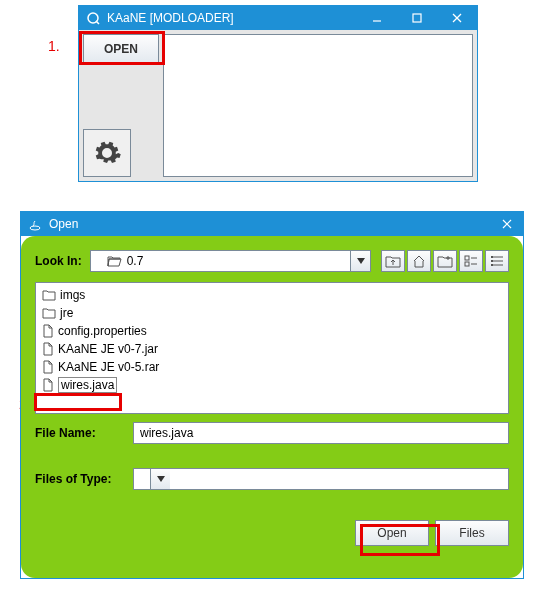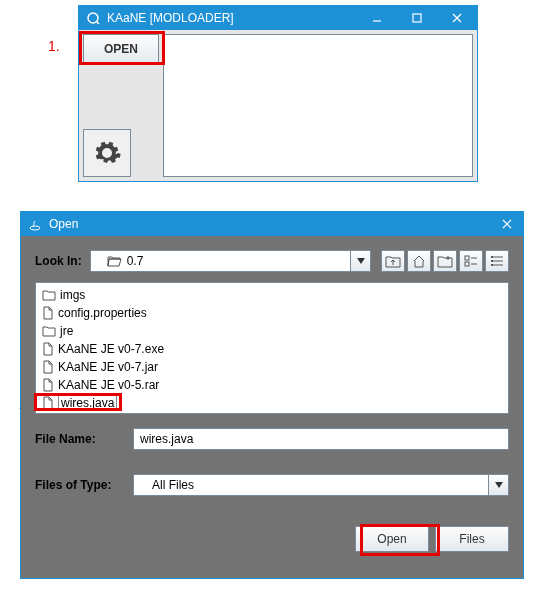--- a/index.html
+++ b/index.html
@@ -106,24 +106,25 @@
   .win2 {
     position: absolute;
     left: 20px; top: 211px;
     width: 504px; height: 368px;
     border: 1px solid #1e90d6;
     background: #fff;
   }
   .win2 .titlebar { background: #1e90d6; }
   .win2-body {
     height: calc(100% - 24px);
-    background: #737373;
+    background: #84cc16;
     padding: 14px 14px 10px 14px;
     display: flex;
     flex-direction: column;
+    border-radius: 14px;
   }
   .lookin-row {
     display: flex;
     align-items: center;
     margin-bottom: 10px;
   }
   .lbl { font-weight: bold; font-size: 12px; margin-right: 8px; white-space: nowrap; }
   .combo {
     flex: 1;
     height: 22px;
@@ -147,21 +148,21 @@
     border: 1px solid #7a8a99;
     background: linear-gradient(#fdfdfd,#e3e9ef);
     display: flex; align-items: center; justify-content: center;
     margin-left: 2px;
   }
   .file-area {
     border: 1px solid #7a8a99;
     background: #fff;
     height: 132px;
     padding: 4px 6px;
-    margin-bottom: 14px;
+    margin-bottom: 8px;
     overflow: hidden;
   }
   .file-row {
     display: flex;
     align-items: center;
     height: 16px;
     margin-bottom: 2px;
   }
   .file-row .fname { font-size: 12px; margin-left: 4px; }
   .file-row.selected .fname { border: 1px solid #888; padding: 0 2px; }
@@ -322,81 +323,71 @@
           <div class="file-row">
             <span>
               <svg width="14" height="12" viewBox="0 0 14 12">
                 <path d="M1 2h4l1 1h7v8H1z" fill="none" stroke="#555"></path>
               </svg>
             </span>
             <span class="fname">imgs</span>
           </div>
           <div class="file-row">
             <span>
+              <svg width="14" height="12" viewBox="0 0 14 12">
+                <path d="M1 2h4l1 1h7v8H1z" fill="none" stroke="#555"></path>
+              </svg>
+            </span>
+            <span class="fname">jre</span>
+          </div>
+          <div class="file-row">
+            <span>
               <svg width="12" height="14" viewBox="0 0 12 14">
                 <path d="M2 1h5l3 3v9H2z" fill="none" stroke="#555"></path>
                 <path d="M7 1v3h3" fill="none" stroke="#555"></path>
               </svg>
             </span>
             <span class="fname">config.properties</span>
           </div>
           <div class="file-row">
             <span>
-              <svg width="14" height="12" viewBox="0 0 14 12">
-                <path d="M1 2h4l1 1h7v8H1z" fill="none" stroke="#555"></path>
-              </svg>
-            </span>
-            <span class="fname">jre</span>
-          </div>
-          <div class="file-row">
-            <span>
               <svg width="12" height="14" viewBox="0 0 12 14">
                 <path d="M2 1h5l3 3v9H2z" fill="none" stroke="#555"></path>
                 <path d="M7 1v3h3" fill="none" stroke="#555"></path>
               </svg>
             </span>
-            <span class="fname">KAaNE JE v0-7.exe</span>
+            <span class="fname">KAaNE JE v0-7.jar</span>
           </div>
           <div class="file-row">
             <span>
               <svg width="12" height="14" viewBox="0 0 12 14">
                 <path d="M2 1h5l3 3v9H2z" fill="none" stroke="#555"></path>
                 <path d="M7 1v3h3" fill="none" stroke="#555"></path>
               </svg>
             </span>
-            <span class="fname">KAaNE JE v0-7.jar</span>
-          </div>
-          <div class="file-row">
+            <span class="fname">KAaNE JE v0-5.rar</span>
+          </div>
+          <div class="file-row selected">
             <span>
               <svg width="12" height="14" viewBox="0 0 12 14">
                 <path d="M2 1h5l3 3v9H2z" fill="none" stroke="#555"></path>
                 <path d="M7 1v3h3" fill="none" stroke="#555"></path>
               </svg>
             </span>
-            <span class="fname">KAaNE JE v0-5.rar</span>
-          </div>
-          <div class="file-row selected">
-            <span>
-              <svg width="12" height="14" viewBox="0 0 12 14">
-                <path d="M2 1h5l3 3v9H2z" fill="none" stroke="#555"></path>
-                <path d="M7 1v3h3" fill="none" stroke="#555"></path>
-              </svg>
-            </span>
             <span class="fname">wires.java</span>
           </div>
         </div>
 
       <div class="field-row">
         <span class="lbl">File Name:</span>
         <input class="text-input" value="wires.java" style="">
       </div>
       <div class="field-row">
         <span class="lbl">Files of Type:</span>
         <div class="combo" style="margin-right:0">
-          <span class="combo-text" style="padding-left:2px">All Files</span>
           <span class="combo-arrow">
             <svg width="8" height="6">
                 <path d="M0 0h8L4 6z" fill="#333"></path>
               </svg>
           </span>
         </div>
       </div>
 
       <div class="action-row">
         <div class="classic-btn">Open</div>

